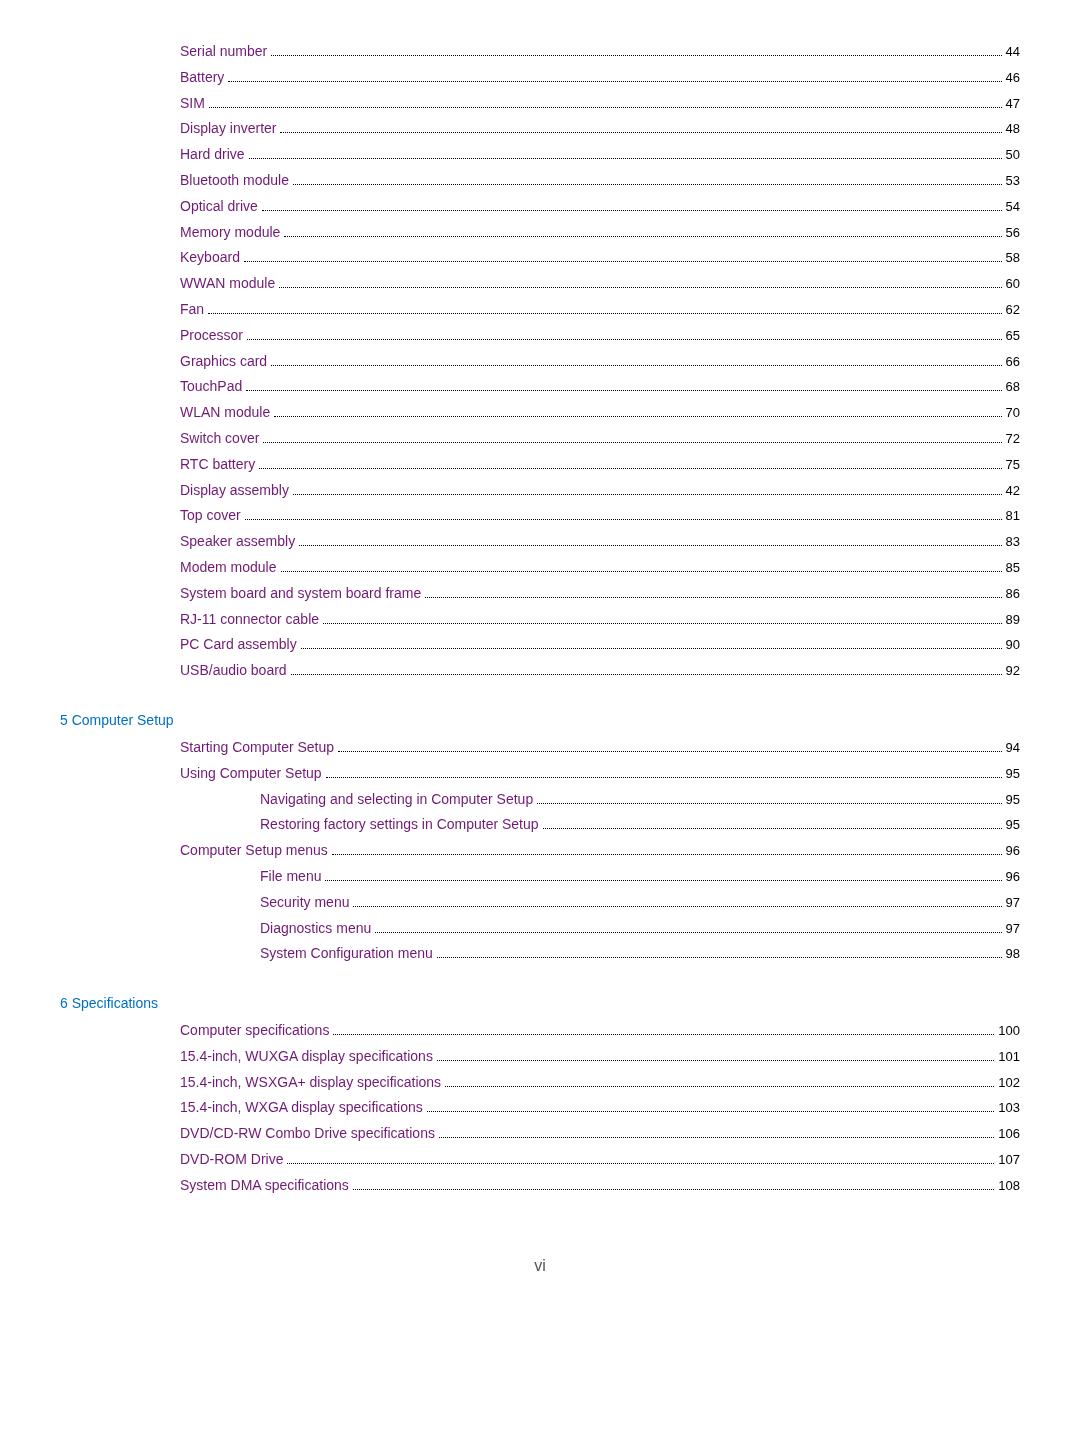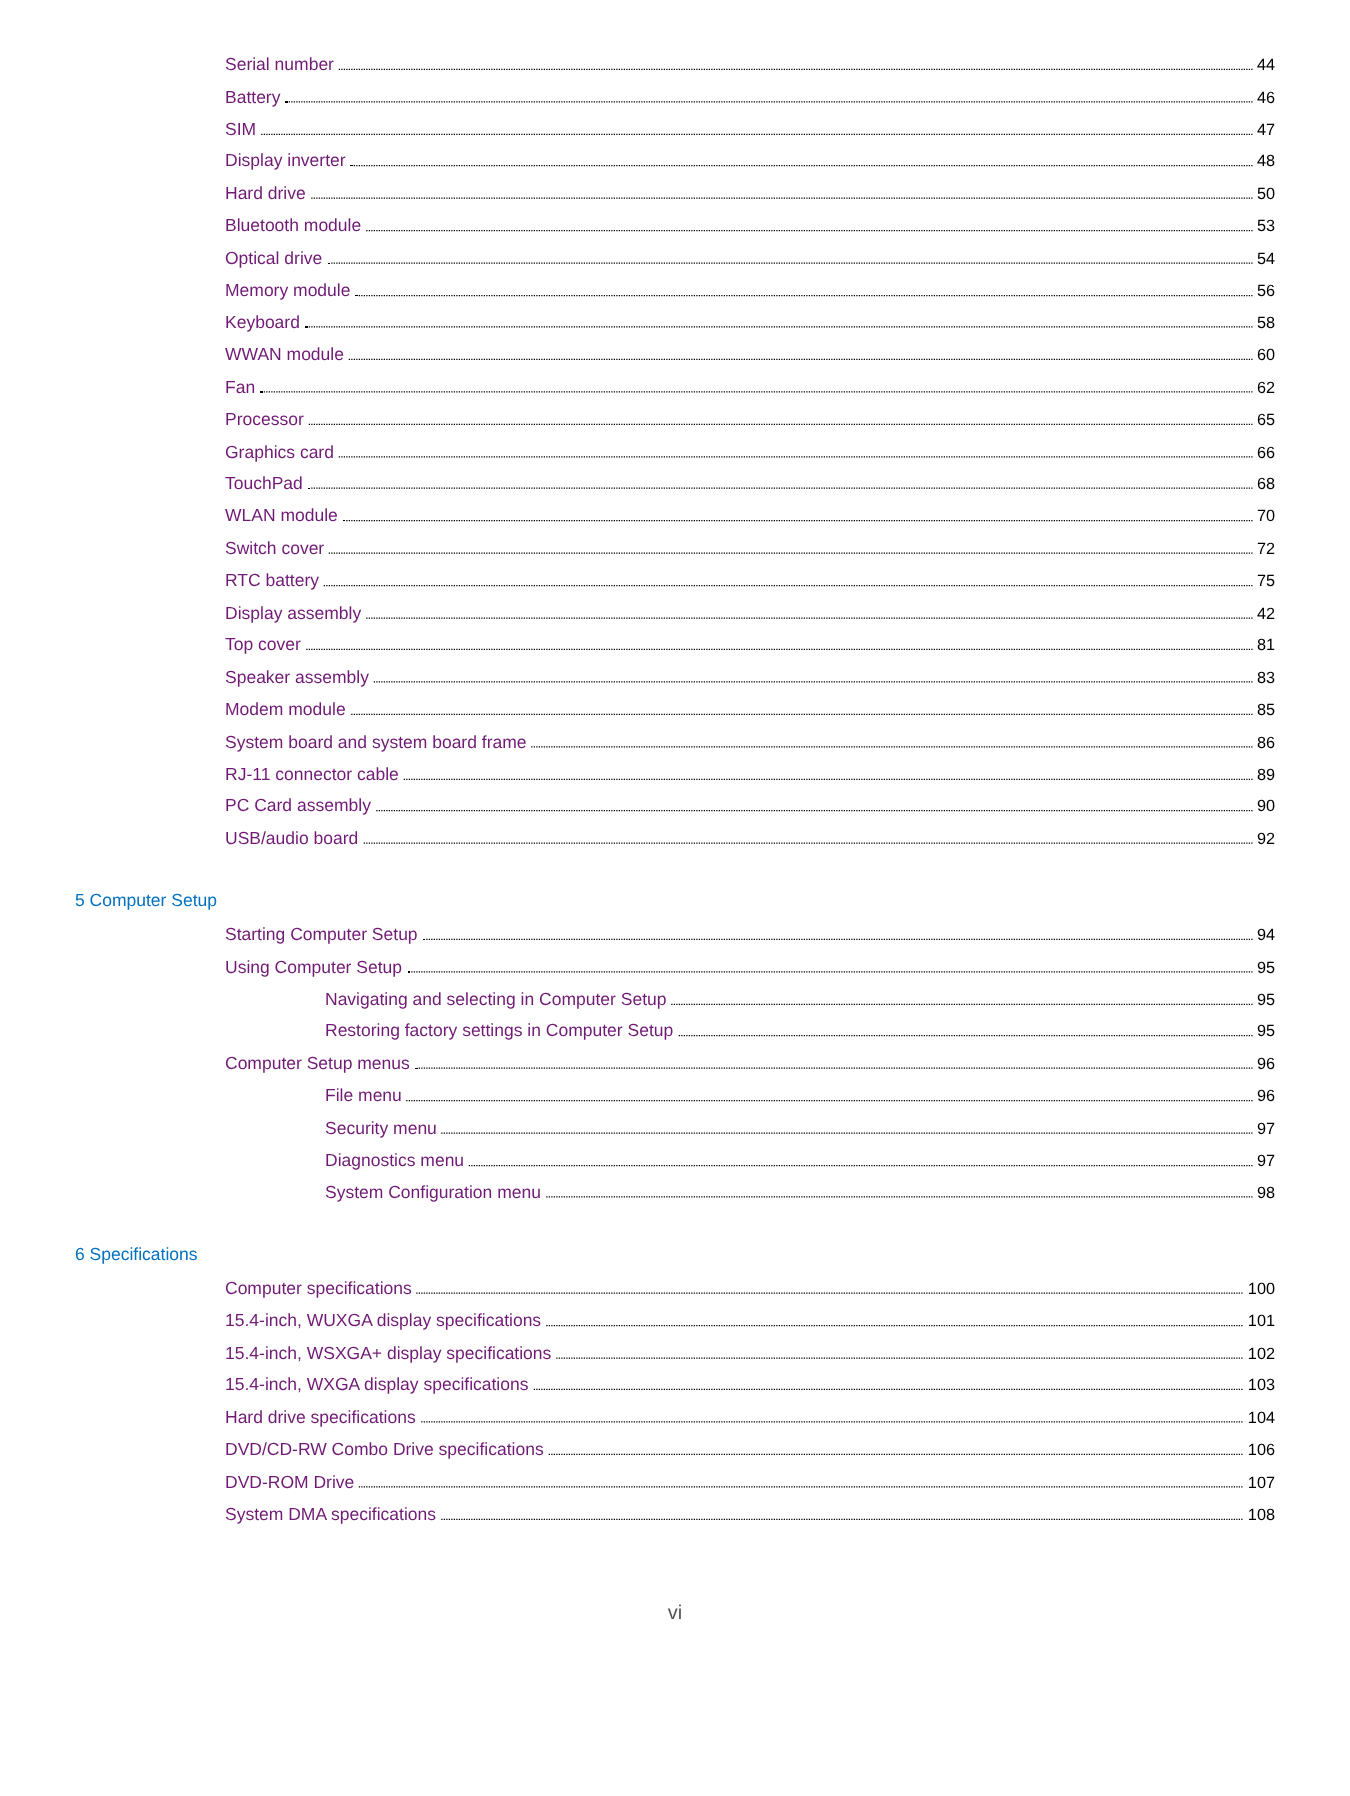--- a/index.html
+++ b/index.html
@@ -263,25 +263,20 @@
       <span class="toc-label">15.4-inch, WSXGA+ display specifications</span>
       <span class="toc-dots"></span>
       <span class="toc-page">102</span>
     </div>
     <div class="toc-entry indent-1">
       <span class="toc-label">15.4-inch, WXGA display specifications</span>
       <span class="toc-dots"></span>
       <span class="toc-page">103</span>
     </div>
     <div class="toc-entry indent-1">
-      <span class="toc-label">Hard drive specifications</span>
-      <span class="toc-dots"></span>
-      <span class="toc-page">104</span>
-    </div>
-    <div class="toc-entry indent-1">
       <span class="toc-label">DVD/CD-RW Combo Drive specifications</span>
       <span class="toc-dots"></span>
       <span class="toc-page">106</span>
     </div>
     <div class="toc-entry indent-1">
       <span class="toc-label">DVD-ROM Drive</span>
       <span class="toc-dots"></span>
       <span class="toc-page">107</span>
     </div>
     <div class="toc-entry indent-1">

